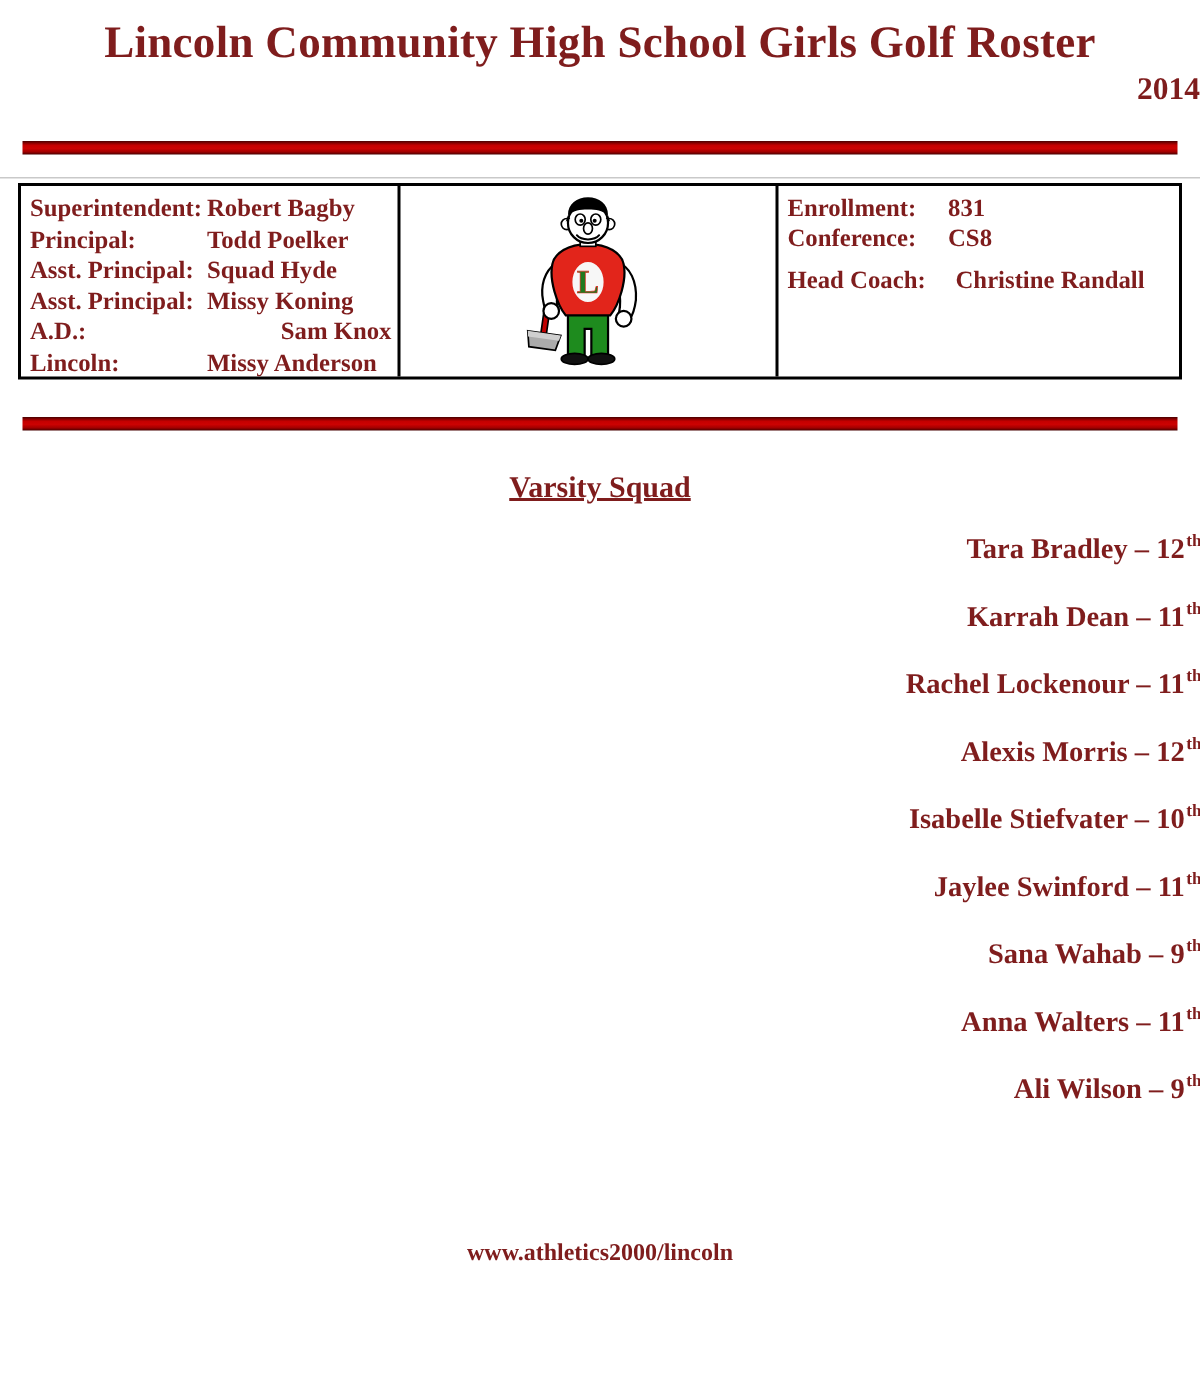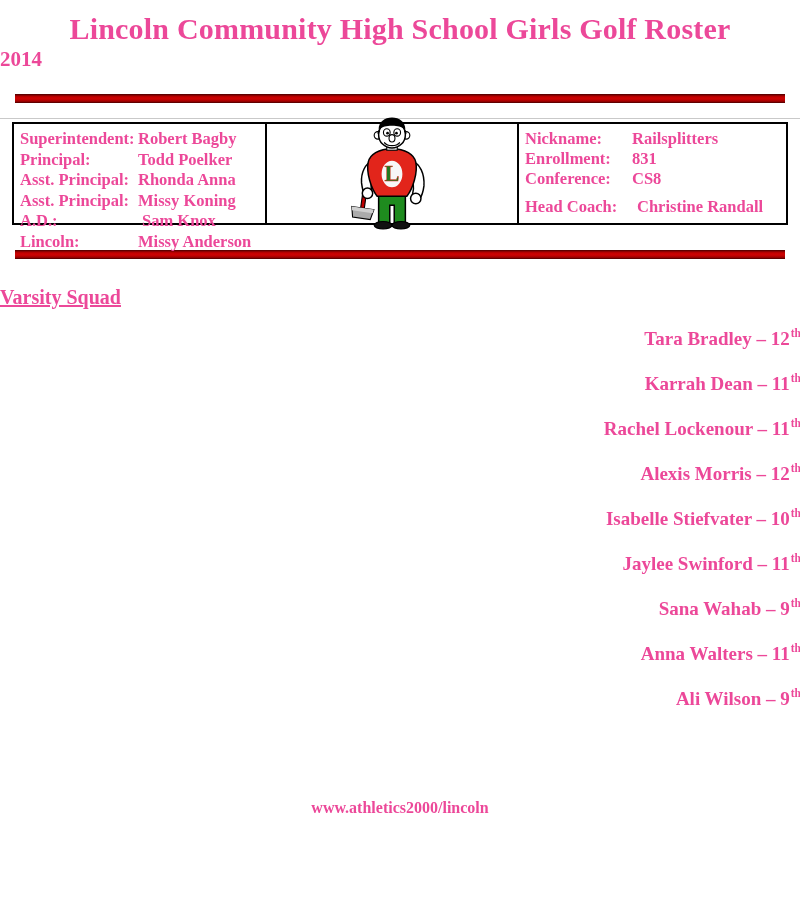--- a/index.html
+++ b/index.html
@@ -1,47 +1,47 @@
 <!DOCTYPE html>
 <html><head>
 <meta charset="utf-8">
 <style>
   html, body { margin:0; padding:0; background:#fff; }
   .page {
     position:relative;
     width:800px; height:918px;
     background:#fff;
     font-family:"Liberation Serif","DejaVu Serif",serif;
-    color:#ec4899;
+    color:#7f1d1d;
     overflow:hidden;
   }
   .doc-title {
     padding-top:12px;
     text-align:center;
     font-size:30px; line-height:34px;
     font-weight:bold;
     letter-spacing:0.2px;
   }
   .doc-year {
-    text-align:left;
+    text-align:right;
     font-size:21px; line-height:26px;
     font-weight:bold;
   }
   .red-rule {
     margin:0 15px;
     height:9px;
     background:linear-gradient(180deg,#470000 0%,#8b0000 16%,#c40000 32%,#cc0202 55%,#a30000 80%,#470000 100%);
   }
   .rule-1 { margin-top:22px; }
   .rule-2 { margin-top:25px; }
   .pre-box-line { height:1px; background:#c9c9c9; margin-top:15px; }
   .info-box {
     box-sizing:border-box;
     margin:3px 12px 0 12px;
-    height:103px;
+    height:131px;
     border:2px solid #000;
     display:flex;
   }
   .info-cell { box-sizing:border-box; }
   .staff-cell {
     flex:0 0 251px;
     padding:5px 4px 0 6px;
     font-weight:bold; font-size:16.5px;
   }
   .mascot-cell {
@@ -54,21 +54,21 @@
     flex:1 1 auto;
     padding:5px 4px 0 6px;
     font-weight:bold; font-size:16.5px;
   }
   .kv-row { display:grid; grid-template-columns:118px 1fr; line-height:20.5px; }
   .school-cell .kv-row { grid-template-columns:107px 1fr; line-height:20px; }
   .head-coach-row { margin-top:8px; }
   .head-coach-row .kv-value { padding-left:5px; }
   .squad-heading {
     margin-top:27px;
-    text-align:left;
+    text-align:center;
     font-size:20px; line-height:22px;
     font-weight:bold;
     text-decoration:underline;
   }
   .player-row {
     margin-top:21px;
     height:24px; line-height:20px;
     text-align:right;
     font-size:19px; font-weight:bold;
   }
@@ -103,29 +103,29 @@
       <div class="kv-row">
         <span class="kv-label">Superintendent:</span>
         <span class="kv-value">Robert Bagby</span>
       </div>
       <div class="kv-row">
         <span class="kv-label">Principal:</span>
         <span class="kv-value">Todd Poelker</span>
       </div>
       <div class="kv-row">
         <span class="kv-label">Asst. Principal:</span>
-        <span class="kv-value">Rhonda Anna</span>
+        <span class="kv-value">Squad Hyde</span>
       </div>
       <div class="kv-row">
         <span class="kv-label">Asst. Principal:</span>
         <span class="kv-value">Missy Koning</span>
       </div>
       <div class="kv-row">
         <span class="kv-label">A.D.:</span>
-        <span class="kv-value" style="padding-left:4px;">Sam Knox</span>
+        <span class="kv-value" style="padding-left:4px;text-align:right;">Sam Knox</span>
       </div>
       <div class="kv-row">
         <span class="kv-label">Lincoln:</span>
         <span class="kv-value">Missy Anderson</span>
       </div>
     </div>
 
     <div class="info-cell mascot-cell">
       <svg class="mascot-svg" viewBox="0 0 140 160" xmlns="http://www.w3.org/2000/svg">
 
@@ -168,24 +168,20 @@
         <circle cx="76" cy="25" r="1.8" fill="#000"></circle>
 
         <ellipse cx="70" cy="32" rx="4" ry="5" fill="#fff" stroke="#000" stroke-width="1.5"></ellipse>
 
         <path d="M60 38 C64 43 76 43 80 38" fill="none" stroke="#000" stroke-width="1.8" stroke-linecap="round"></path>
       </svg>
     </div>
 
     <div class="info-cell school-cell">
       <div class="kv-row">
-        <span class="kv-label">Nickname:</span>
-        <span class="kv-value">Railsplitters</span>
-      </div>
-      <div class="kv-row">
         <span class="kv-label">Enrollment:</span>
         <span class="kv-value">831</span>
       </div>
       <div class="kv-row">
         <span class="kv-label">Conference:</span>
         <span class="kv-value">CS8</span>
       </div>
       <div class="kv-row head-coach-row">
         <span class="kv-label">Head Coach:</span>
         <span class="kv-value">Christine Randall</span>

